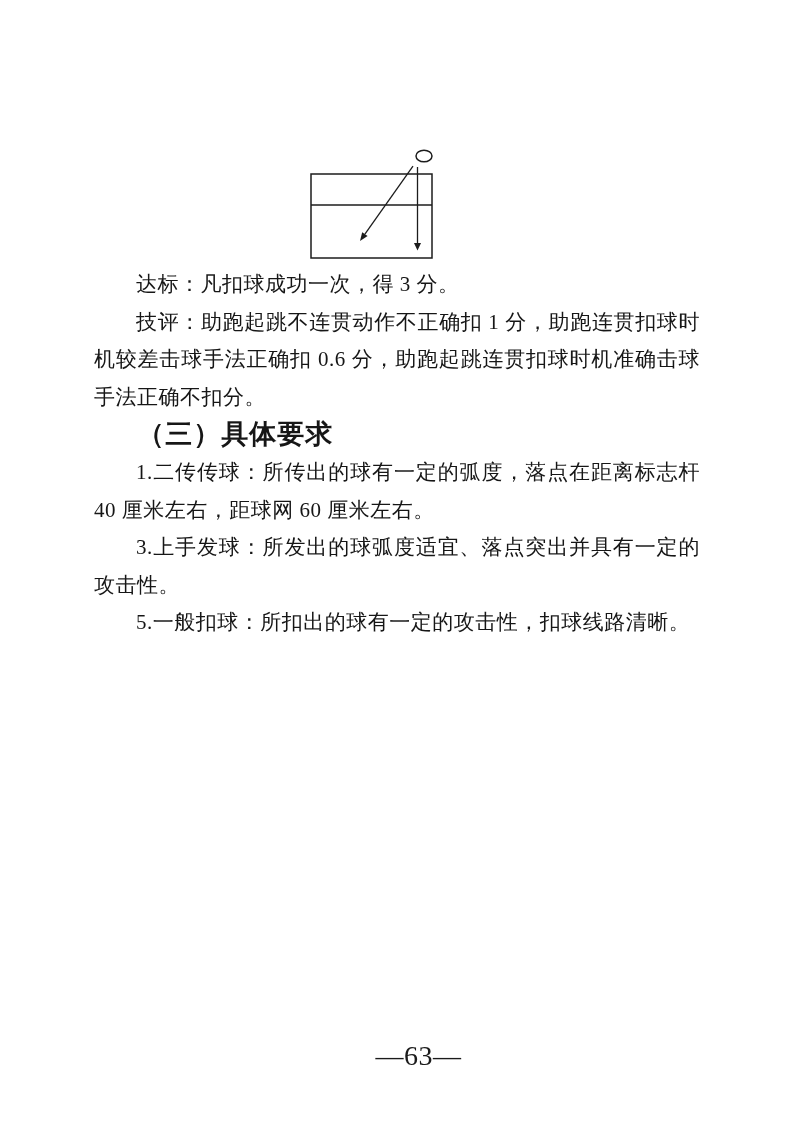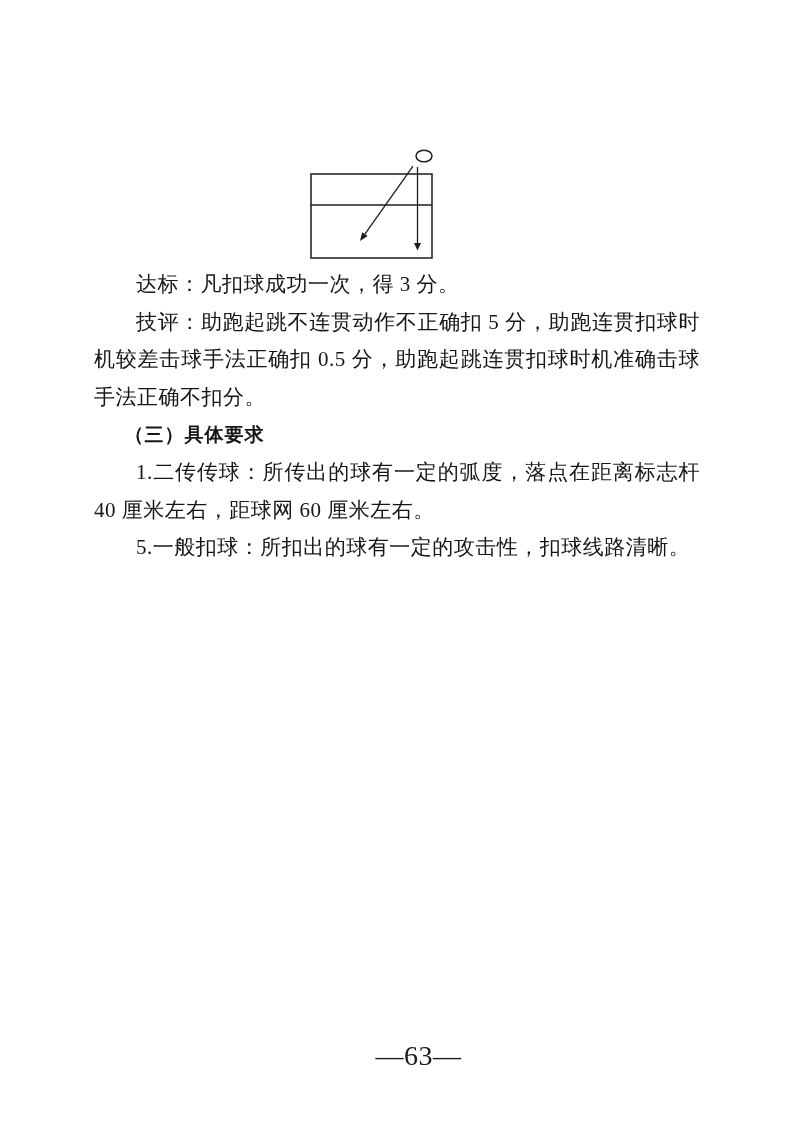--- a/index.html
+++ b/index.html
@@ -35,21 +35,21 @@
     margin: 0;
     font-size: 21px;
     line-height: 37.6px;
     text-align: justify;
     text-justify: inter-ideograph;
     text-indent: 2em;
     letter-spacing: 0.5px;
   }
   p.heading {
     margin: 0;
-    font-size: 19px;
+    font-size: 27px;
     line-height: 37.6px;
     font-weight: 700;
     text-indent: 1.6em;
     font-family: "Liberation Sans", "DejaVu Sans", sans-serif;
     letter-spacing: 1px;
   }
   .page-number {
     position: absolute;
     left: 0;
     right: 0;
@@ -81,21 +81,22 @@
 
       <g>
         <line x1="117.5" y1="24" x2="117.5" y2="100" stroke="#1c1c1c" stroke-width="1.3"></line>
         <polygon points="114,100 121,100 117.5,107.5" fill="#1c1c1c"></polygon>
       </g>
     </svg>
   </div>
 
   <div class="textblock">
     <p class="para">达标：凡扣球成功一次，得 3 分。</p>
-    <p class="para">技评：助跑起跳不连贯动作不正确扣 5 分，助跑连贯扣球时机较差击球手法正确扣 0.5 分，助跑起跳连贯扣球时机准确击球手法正确不扣分。</p>
+    <p class="para">技评：助跑起跳不连贯动作不正确扣 1 分，助跑连贯扣球时机较差击球手法正确扣 0.6 分，助跑起跳连贯扣球时机准确击球手法正确不扣分。</p>
     <p class="heading">（三）具体要求</p>
     <p class="para">1.二传传球：所传出的球有一定的弧度，落点在距离标志杆 40 厘米左右，距球网 60 厘米左右。</p>
+    <p class="para">3.上手发球：所发出的球弧度适宜、落点突出并具有一定的攻击性。</p>
     <p class="para">5.一般扣球：所扣出的球有一定的攻击性，扣球线路清晰。</p>
   </div>
 
   <div class="page-number">—63—</div>
 
 </div>
 
 </body></html>

